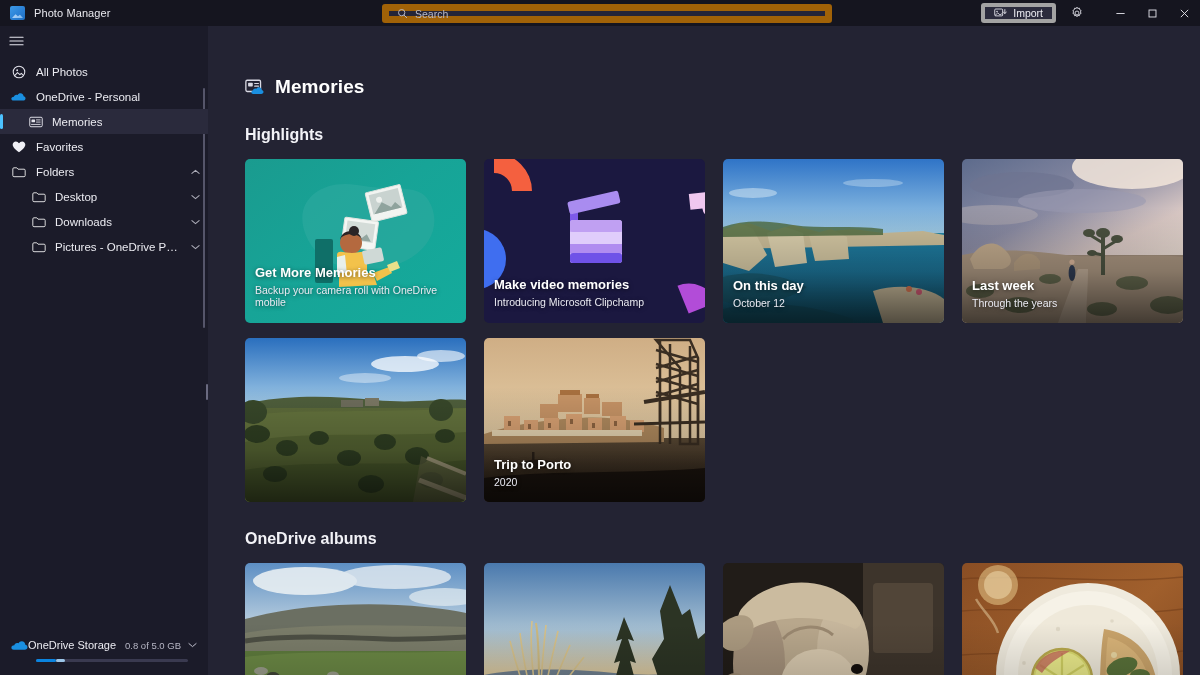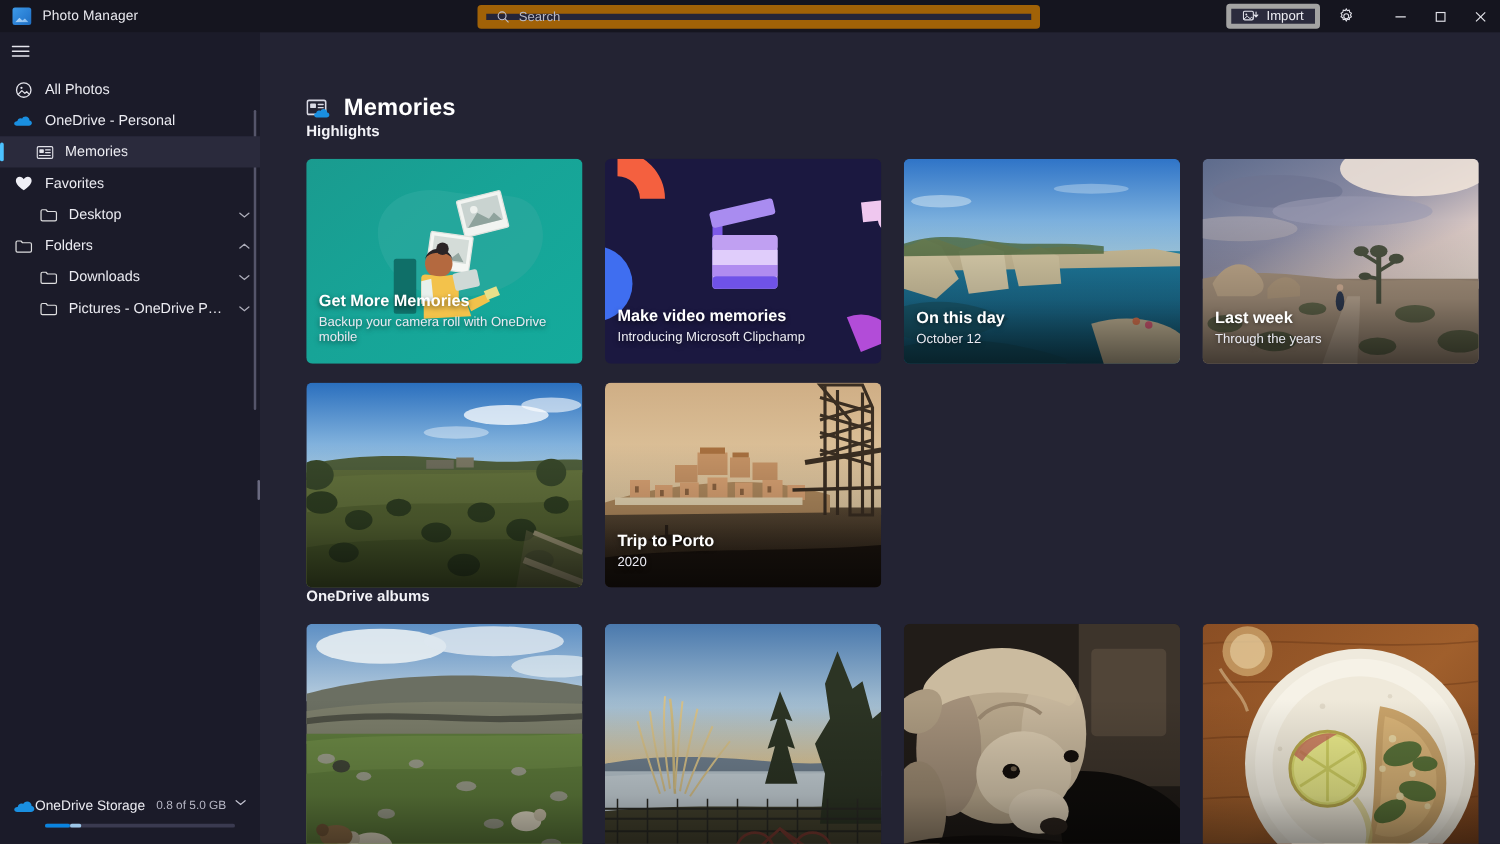--- a/index.html
+++ b/index.html
@@ -85,33 +85,33 @@
     position: absolute; right: 3px; top: 32px; width: 2px; height: 240px;
     background: #55556a; border-radius: 2px;
   }
   .resize-grip {
     position: absolute; left: 205px; top: 357px; width: 4px; height: 18px;
     display: flex; align-items: center; justify-content: center; z-index: 5;
   }
   .resize-grip i { display:block; width: 2px; height: 16px; background: #6a6a80; border-radius: 2px; }
 
   .storage { padding: 9px 11px 13px 11px; }
-  .storage-row { display: flex; gap: 0; }
+  .storage-row { display: flex; align-items: center; gap: 0; }
   .storage-name { font-size: 11px; color: #ebebf1; }
   .storage-amt { margin-left: auto; font-size: 9.5px; color: #b6b6c4; }
   .storage-chev { flex: none; margin-left: 7px; }
   .bar { margin: 8px 0 0 25px; height: 3px; width: 152px; background: #3a3a50; border-radius: 2px; position: relative; }
   .bar .fill { position: absolute; left:0; top:0; bottom:0; width: 20px; background: #0a84e0; border-radius: 2px; }
   .bar .fill2 { position: absolute; left: 20px; top:0; bottom:0; width: 9px; background: #9cc6e8; border-radius: 2px; }
 
   
   .main { flex: 1; background: #232333; overflow: hidden; padding: 0 0 0 37px; position: relative; }
   .page-head { display: flex; align-items: center; gap: 11px; padding-top: 50px; }
   .page-title { font-size: 19px; font-weight: 600; color: #ffffff; letter-spacing: .1px; }
-  .section-title { font-size: 12px; font-weight: 600; color: #f2f2f7; }
+  .section-title { font-size: 16px; font-weight: 600; color: #f2f2f7; margin-top: 28px; }
   .grid { display: flex; gap: 18px; margin-top: 15px; }
   .card {
     width: 221px; height: 164px; border-radius: 5px; overflow: hidden;
     position: relative; flex: none; cursor: default;
   }
   .card .cap { position: absolute; left: 10px; right: 10px; z-index: 4; }
   .card .cap .t { font-size: 13px; font-weight: 600; color: #fff; text-shadow: 0 1px 4px rgba(0,0,0,.55); }
   .card .cap .s { font-size: 10.5px; color: #eaeaf2; margin-top: 4px; text-shadow: 0 1px 4px rgba(0,0,0,.55); }
   .card .cap.photo { bottom: 14px; }
   .card .cap.promo { bottom: 15px; }
@@ -226,40 +226,40 @@
             <span class="lbl">Memories</span>
           </div>
           <div class="navitem">
             <span class="ico">
               <svg width="14" height="14" viewBox="0 0 16 16">
                 <path d="M8 14 C2.2 10 .8 7.2 .8 5.2 .8 3.1 2.4 1.6 4.4 1.6 5.9 1.6 7.2 2.5 8 3.8 8.8 2.5 10.1 1.6 11.6 1.6 13.6 1.6 15.2 3.1 15.2 5.2 15.2 7.2 13.8 10 8 14z" fill="#f0f0f6"></path>
               </svg>
             </span>
             <span class="lbl">Favorites</span>
           </div>
+          <div class="navitem">
+            <span class="ico">
+              <svg width="14" height="12" viewBox="0 0 17 14">
+                <path d="M1 3.3a1.4 1.4 0 0 1 1.4-1.4h3.4l1.5 1.7h7.3A1.4 1.4 0 0 1 16 5v6.3a1.4 1.4 0 0 1-1.4 1.4H2.4A1.4 1.4 0 0 1 1 11.3z" fill="none" stroke="#dededf" stroke-width="1.2" stroke-linejoin="round"></path>
+              </svg>
+            </span>
+            <span class="lbl">Folders</span>
+            <svg width="9" height="6" viewBox="0 0 10 6" class="chev">
+              <path d="M1 4.6 L5 1.2 L9 4.6" fill="none" stroke="#c8c8d4" stroke-width="1.15" stroke-linecap="round"></path>
+            </svg>
+          </div>
           <div class="navitem sub2">
             <span class="ico">
               <svg width="14" height="12" viewBox="0 0 17 14">
                 <path d="M1 3.3a1.4 1.4 0 0 1 1.4-1.4h3.4l1.5 1.7h7.3A1.4 1.4 0 0 1 16 5v6.3a1.4 1.4 0 0 1-1.4 1.4H2.4A1.4 1.4 0 0 1 1 11.3z" fill="none" stroke="#dededf" stroke-width="1.2" stroke-linejoin="round"></path>
               </svg>
             </span>
             <span class="lbl">Desktop</span>
             <svg width="9" height="6" viewBox="0 0 10 6" class="chev">
               <path d="M1 1.4 L5 4.8 L9 1.4" fill="none" stroke="#c8c8d4" stroke-width="1.15" stroke-linecap="round"></path>
-            </svg>
-          </div>
-          <div class="navitem">
-            <span class="ico">
-              <svg width="14" height="12" viewBox="0 0 17 14">
-                <path d="M1 3.3a1.4 1.4 0 0 1 1.4-1.4h3.4l1.5 1.7h7.3A1.4 1.4 0 0 1 16 5v6.3a1.4 1.4 0 0 1-1.4 1.4H2.4A1.4 1.4 0 0 1 1 11.3z" fill="none" stroke="#dededf" stroke-width="1.2" stroke-linejoin="round"></path>
-              </svg>
-            </span>
-            <span class="lbl">Folders</span>
-            <svg width="9" height="6" viewBox="0 0 10 6" class="chev">
-              <path d="M1 4.6 L5 1.2 L9 4.6" fill="none" stroke="#c8c8d4" stroke-width="1.15" stroke-linecap="round"></path>
             </svg>
           </div>
           <div class="navitem sub2">
             <span class="ico">
               <svg width="14" height="12" viewBox="0 0 17 14">
                 <path d="M1 3.3a1.4 1.4 0 0 1 1.4-1.4h3.4l1.5 1.7h7.3A1.4 1.4 0 0 1 16 5v6.3a1.4 1.4 0 0 1-1.4 1.4H2.4A1.4 1.4 0 0 1 1 11.3z" fill="none" stroke="#dededf" stroke-width="1.2" stroke-linejoin="round"></path>
               </svg>
             </span>
             <span class="lbl">Downloads</span>
             <svg width="9" height="6" viewBox="0 0 10 6" class="chev">

